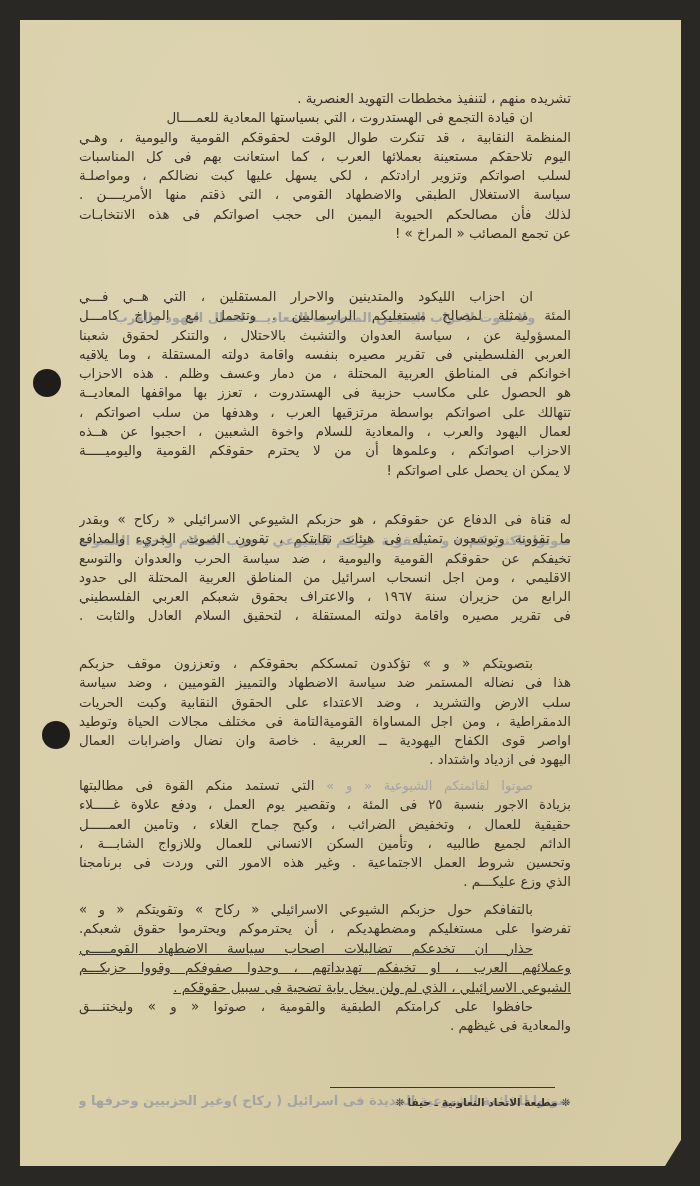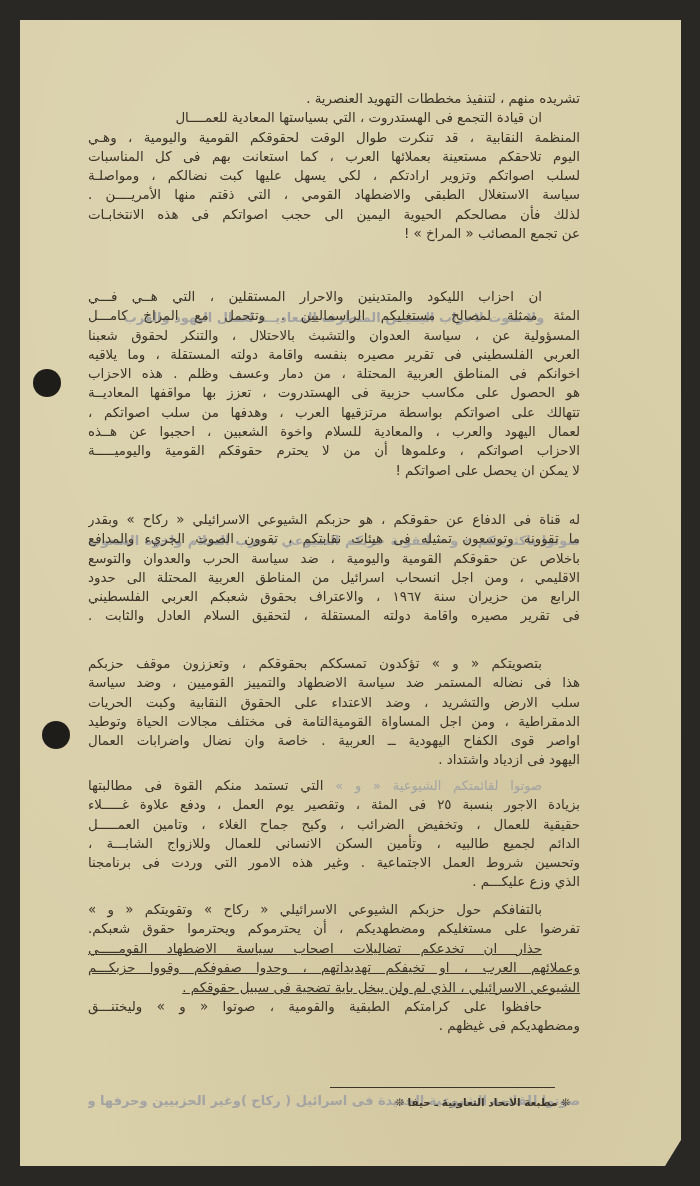--- a/index.html
+++ b/index.html
@@ -13,21 +13,21 @@
       background: #d9cfa9;
       background-image: radial-gradient(ellipse at 30% 20%, rgba(255,255,255,0.10), rgba(0,0,0,0) 60%),
                         radial-gradient(ellipse at 70% 80%, rgba(120,100,60,0.08), rgba(0,0,0,0) 60%);
       clip-path: polygon(0 0, 100% 0, 100% 1120px, 645px 100%, 0 100%);
     }
     .hole {
       position: absolute; width: 28px; height: 28px; border-radius: 50%;
       background: #1f1d1a;
     }
     .text {
-      position: absolute; left: 88px; width: 492px;
+      position: absolute; left: 79px; width: 492px;
       direction: rtl; text-align: right;
       color: #3b3428;
       font-size: 13.4px; line-height: 19.3px;
       white-space: nowrap; overflow: hidden;
     }
     .line { height: 19.3px; }
     .line.justify { text-align: justify; text-align-last: justify; }
     .line.indent { padding-right: 38px; }
     .heading { font-weight: bold; color: #a3a3a3; font-size: 13px; margin-top: 44px; }
     .heading.center { text-align: center; }
@@ -74,21 +74,21 @@
   <div class="line justify">لعمال اليهود والعرب ، والمعادية للسلام واخوة الشعبين ، احجبوا عن هــذه</div>
   <div class="line justify">الاحزاب اصواتكم ، وعلموها أن من لا يحترم حقوقكم القومية واليوميـــــة</div>
   <div class="line">لا يمكن ان يحصل على اصواتكم !</div>
 </div>
 
 <div class="text heading justify" style="top:487px; text-align-last: justify;">صوتوا باكثريتكم « و » لتقوية حزبكم الشيوعي ، حزب السلام واخوة الشعوب</div>
 
 <div class="text" style="top:510px;">
   <div class="line justify">له قناة فى الدفاع عن حقوقكم ، هو حزبكم الشيوعي الاسرائيلي « ركاح » وبقدر</div>
   <div class="line justify">ما تقوونه وتوسعون تمثيله فى هيئات نقابتكم ، تقوون الصوت الجريء والمدافع</div>
-  <div class="line justify">باخلاص عن حقوقكم القومية واليومية ، ضد سياسة الحرب والعدوان والتوسع</div>
+  <div class="line justify">تخيفكم عن حقوقكم القومية واليومية ، ضد سياسة الحرب والعدوان والتوسع</div>
   <div class="line justify">الاقليمي ، ومن اجل انسحاب اسرائيل من المناطق العربية المحتلة الى حدود</div>
   <div class="line justify">الرابع من حزيران سنة ١٩٦٧ ، والاعتراف بحقوق شعبكم العربي الفلسطيني</div>
   <div class="line justify">فى تقرير مصيره واقامة دولته المستقلة ، لتحقيق السلام العادل والثابت .</div>
 </div>
 
 <div class="text" style="top:654px;">
   <div class="line indent justify">بتصويتكم « و » تؤكدون تمسككم بحقوقكم ، وتعززون موقف حزبكم</div>
   <div class="line justify">هذا فى نضاله المستمر ضد سياسة الاضطهاد والتمييز القوميين ، وضد سياسة</div>
   <div class="line justify">سلب الارض والتشريد ، وضد الاعتداء على الحقوق النقابية وكبت الحريات</div>
   <div class="line justify">الدمقراطية ، ومن اجل المساواة القوميةالتامة فى مختلف مجالات الحياة وتوطيد</div>
@@ -113,19 +113,19 @@
 </div>
 
 <div class="text" style="top:939px;text-decoration:underline;">
   <div class="line indent justify">حذار ان تخدعكم تضاليلات اصحاب سياسة الاضطهاد القومـــــي</div>
   <div class="line justify">وعملائهم العرب ، او تخيفكم تهديداتهم ، وحدوا صفوفكم وقووا حزبكـــم</div>
   <div class="line">الشيوعي الاسرائيلي ، الذي لم ولن يبخل باية تضحية فى سبيل حقوقكم .</div>
 </div>
 
 <div class="text" style="top:997px;">
   <div class="line indent justify">حافظوا على كرامتكم الطبقية والقومية ، صوتوا « و » وليختنـــق</div>
-  <div class="line">ومضطهديكم فى غيظهم .</div>
+  <div class="line">والمعادية فى غيظهم .</div>
 </div>
 
 <div class="text heading" style="top:1047px; text-align: justify; text-align-last: justify;">صوتوا للقائمة الشيوعية الجديدة فى اسرائيل ( ركاح )وغير الحزبيين وحرفها و</div>
 
 <div class="rule"></div>
 <div class="printer">❊ مطبعة الاتحاد التعاونية ـ حيفا ❊</div>
 
 </body></html>

